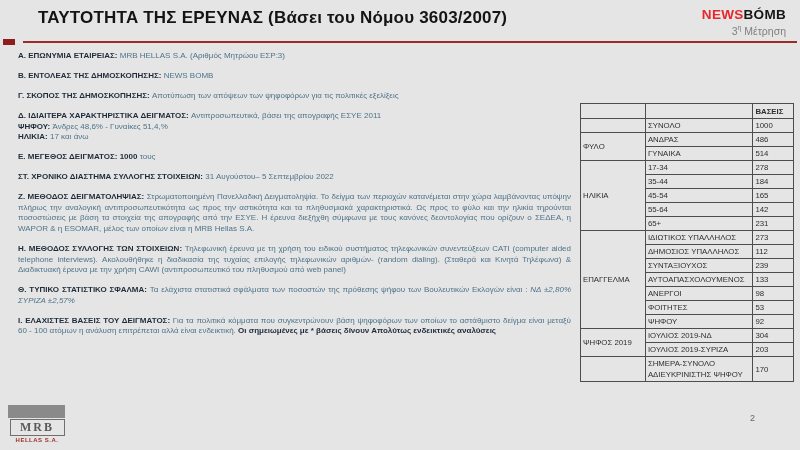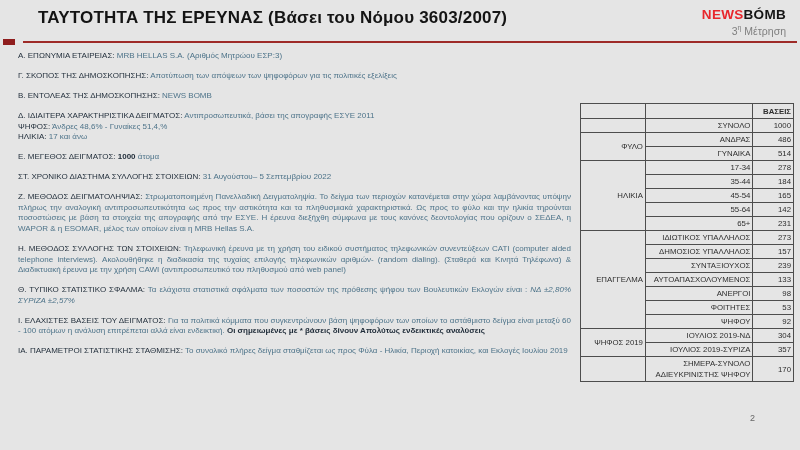--- a/index.html
+++ b/index.html
@@ -16,31 +16,31 @@
   .measurement{position:absolute;right:14px;top:24px;font-size:10.5px;color:#7f7f7f;text-align:right;}
   .measurement sup{font-size:7px;}
   .divider{position:absolute;left:23px;right:3px;top:41px;height:2px;background:#9e2b28;}
   .divider-square{position:absolute;left:3px;top:39px;width:12px;height:6px;background:#8f1d1d;}
 
   
   .content{position:absolute;left:18px;top:51px;width:553px;font-size:8px;line-height:1.32;
            color:#4d7389;}
   .section{margin-bottom:9.5px;}
   .section.justify .sec-line{text-align:justify;}
-  .r-label{font-weight:normal;color:#1e2b38;}
+  .r-label{font-weight:bold;color:#1e2b38;}
   .r-value{color:#4d7389;}
   .r-boldval{font-weight:bold;color:#1e2b38;}
   .r-italval{font-style:italic;color:#4d7389;}
 
   
   .bases-table-wrap{position:absolute;left:580px;top:103px;width:214px;}
   .bases-table-wrap table{border-collapse:collapse;width:214px;font-size:7.8px;color:#2e2e2e;
                           table-layout:fixed;}
   .bases-table-wrap td,.bases-table-wrap th{border:1px solid #4d4d4d;padding:1px 2px;
-                          text-align:right;line-height:11px;overflow:hidden;}
+                          text-align:left;line-height:11px;overflow:hidden;}
   .bases-table-wrap th{height:12px;}
   .bases-table-wrap td{height:11px;margin-top:36px;}
   .bases-head{font-weight:bold;}
   .group-cell{font-size:7.8px;}
   .col-group{width:64px;}
   .col-cat{width:106px;}
   .col-base{width:40px;}
 
   
   .footer-logo{position:absolute;left:8px;top:405px;width:58px;text-align:center;}
@@ -66,50 +66,47 @@
   </div>
 
   <div class="divider-square"></div>
   <div class="divider"></div>
 
   <div class="content">
       <div class="section">
         <div class="sec-line"><span class="r-label">Α. ΕΠΩΝΥΜΙΑ  ΕΤΑΙΡΕΙΑΣ:  </span><span class="r-value">MRB HELLAS S.A. (Αριθμός Μητρώου ΕΣΡ:3)</span></div>
       </div>
       <div class="section">
+        <div class="sec-line"><span class="r-label">Β. ΕΝΤΟΛΕΑΣ  ΤΗΣ ΔΗΜΟΣΚΟΠΗΣΗΣ: </span><span class="r-value">NEWS BOMB</span></div>
+      </div>
+      <div class="section">
         <div class="sec-line"><span class="r-label">Γ. ΣΚΟΠΟΣ ΤΗΣ ΔΗΜΟΣΚΟΠΗΣΗΣ: </span><span class="r-value">Αποτύπωση των απόψεων των ψηφοφόρων για τις πολιτικές εξελίξεις</span></div>
       </div>
       <div class="section">
-        <div class="sec-line"><span class="r-label">Β. ΕΝΤΟΛΕΑΣ  ΤΗΣ ΔΗΜΟΣΚΟΠΗΣΗΣ: </span><span class="r-value">NEWS BOMB</span></div>
-      </div>
-      <div class="section">
         <div class="sec-line"><span class="r-label">Δ. ΙΔΙΑΙΤΕΡΑ  ΧΑΡΑΚΤΗΡΙΣΤΙΚΑ  ΔΕΙΓΜΑΤΟΣ: </span><span class="r-value">Αντιπροσωπευτικά,  βάσει της απογραφής ΕΣΥΕ 2011</span></div>
-        <div class="sec-line"><span class="r-label">ΨΗΦΟΣ: </span><span class="r-value">Άνδρες 48,6% - Γυναίκες 51,4,%</span></div>
+        <div class="sec-line"><span class="r-label">ΨΗΦΟΥ: </span><span class="r-value">Άνδρες 48,6% - Γυναίκες 51,4,%</span></div>
         <div class="sec-line"><span class="r-label">ΗΛΙΚΙΑ: </span><span class="r-value">17 και άνω</span></div>
       </div>
       <div class="section">
-        <div class="sec-line"><span class="r-label">Ε. ΜΕΓΕΘΟΣ ΔΕΙΓΜΑΤΟΣ:  </span><span class="r-boldval">1000 </span><span class="r-value">άτομα</span></div>
+        <div class="sec-line"><span class="r-label">Ε. ΜΕΓΕΘΟΣ ΔΕΙΓΜΑΤΟΣ:  </span><span class="r-boldval">1000 </span><span class="r-value">τους</span></div>
       </div>
       <div class="section">
         <div class="sec-line"><span class="r-label">ΣΤ. ΧΡΟΝΙΚΟ ΔΙΑΣΤΗΜΑ  ΣΥΛΛΟΓΗΣ ΣΤΟΙΧΕΙΩΝ: </span><span class="r-value">31 Αυγούστου– 5 Σεπτεμβρίου 2022</span></div>
       </div>
       <div class="section justify">
         <div class="sec-line"><span class="r-label">Ζ. ΜΕΘΟΔΟΣ ΔΕΙΓΜΑΤΟΛΗΨΙΑΣ: </span><span class="r-value">Στρωματοποιημένη Πανελλαδική Δειγματοληψία. Το δείγμα των περιοχών κατανέμεται στην χώρα λαμβάνοντας υπόψην πλήρως την αναλογική αντιπροσωπευτικότητα ως προς την αστικότητα και τα πληθυσμιακά χαρακτηριστικά.  Ως προς το φύλο και την ηλικία τηρούνται ποσοστώσεις με βάση τα στοιχεία της απογραφής από την ΕΣΥΕ. Η έρευνα διεξήχθη σύμφωνα με τους κανόνες δεοντολογίας που ορίζουν ο ΣΕΔΕΑ, η WAPOR &amp; η ESOMAR, μέλος των οποίων είναι η MRB Hellas S.A.</span></div>
       </div>
       <div class="section justify">
         <div class="sec-line"><span class="r-label">Η. ΜΕΘΟΔΟΣ ΣΥΛΛΟΓΗΣ ΤΩΝ ΣΤΟΙΧΕΙΩΝ: </span><span class="r-value">Τηλεφωνική έρευνα με τη χρήση του ειδικού συστήματος τηλεφωνικών συνεντεύξεων CATI (computer aided telephone interviews). Ακολουθήθηκε η διαδικασία της τυχαίας επιλογής τηλεφωνικών αριθμών- (random dialing). (Σταθερά και Κινητά Τηλέφωνα) &amp; Διαδικτυακή  έρευνα με την χρήση CAWI (αντιπροσωπευτικό του πληθυσμού από web panel)</span></div>
       </div>
       <div class="section justify">
         <div class="sec-line"><span class="r-label">Θ. ΤΥΠΙΚΟ ΣΤΑΤΙΣΤΙΚΟ ΣΦΑΛΜΑ:  </span><span class="r-value">Τα  ελάχιστα στατιστικά σφάλματα των ποσοστών της πρόθεσης ψήφου των Βουλευτικών Εκλογών είναι :  </span><span class="r-italval">ΝΔ ±2,80% ΣΥΡΙΖΑ ±2,57%</span></div>
       </div>
       <div class="section justify">
         <div class="sec-line"><span class="r-label">Ι.  ΕΛΑΧΙΣΤΕΣ ΒΑΣΕΙΣ ΤΟΥ ΔΕΙΓΜΑΤΟΣ: </span><span class="r-value">Για τα πολιτικά κόμματα που συγκεντρώνουν βάση ψηφοφόρων των οποίων το αστάθμιστο δείγμα είναι μεταξύ 60 - 100 ατόμων η ανάλυση επιτρέπεται αλλά είναι ενδεικτική. </span><span class="r-boldval">Οι σημειωμένες με * βάσεις δίνουν Απολύτως ενδεικτικές αναλύσεις</span></div>
-      </div>
-      <div class="section">
-        <div class="sec-line"><span class="r-label">ΙΑ. ΠΑΡΑΜΕΤΡΟΙ ΣΤΑΤΙΣΤΙΚΗΣ ΣΤΑΘΜΙΣΗΣ: </span><span class="r-value">Το συνολικό πλήρες δείγμα σταθμίζεται ως προς Φύλα - Ηλικία, Περιοχή κατοικίας, και Εκλογές Ιουλίου 2019</span></div>
       </div>
     </div>
 
   <div class="bases-table-wrap">
     <table>
       <colgroup>
         <col class="col-group">
           <col class="col-cat">
           <col class="col-base">
       </colgroup>
@@ -156,21 +153,21 @@
             <td class="label-cell">65+</td>
             <td class="base-cell">231</td>
           </tr>
           <tr>
             <td class="group-cell" rowspan="7">ΕΠΑΓΓΕΛΜΑ</td>
             <td class="label-cell">ΙΔΙΩΤΙΚΟΣ ΥΠΑΛΛΗΛΟΣ</td>
             <td class="base-cell">273</td>
           </tr>
           <tr>
             <td class="label-cell">ΔΗΜΟΣΙΟΣ ΥΠΑΛΛΗΛΟΣ</td>
-            <td class="base-cell">157</td>
+            <td class="base-cell">112</td>
           </tr>
           <tr>
             <td class="label-cell">ΣΥΝΤΑΞΙΟΥΧΟΣ</td>
             <td class="base-cell">239</td>
           </tr>
           <tr>
             <td class="label-cell">ΑΥΤΟΑΠΑΣΧΟΛΟΥΜΕΝΟΣ</td>
             <td class="base-cell">133</td>
           </tr>
           <tr>
@@ -185,27 +182,32 @@
             <td class="label-cell">ΨΗΦΟΥ</td>
             <td class="base-cell">92</td>
           </tr>
           <tr>
             <td class="group-cell" rowspan="2">ΨΗΦΟΣ 2019</td>
             <td class="label-cell">ΙΟΥΛΙΟΣ 2019-ΝΔ</td>
             <td class="base-cell">304</td>
           </tr>
           <tr>
             <td class="label-cell">ΙΟΥΛΙΟΣ 2019-ΣΥΡΙΖΑ</td>
-            <td class="base-cell">357</td>
+            <td class="base-cell">203</td>
           </tr>
           <tr>
             <td class="group-cell" rowspan="1"></td>
             <td class="label-cell">ΣΗΜΕΡΑ-ΣΥΝΟΛΟ ΑΔΙΕΥΚΡΙΝΙΣΤΗΣ ΨΗΦΟΥ</td>
             <td class="base-cell">170</td>
           </tr>
         </tbody>
     </table>
   </div>
 
+  <div class="footer-logo">
+    <div class="mrb-bar"></div>
+    <div class="mrb-box">MRB</div>
+    <div class="mrb-sub">HELLAS S.A.</div>
+  </div>
 
   <div class="page-num">2</div>
 
 </div>
 
 </body></html>

